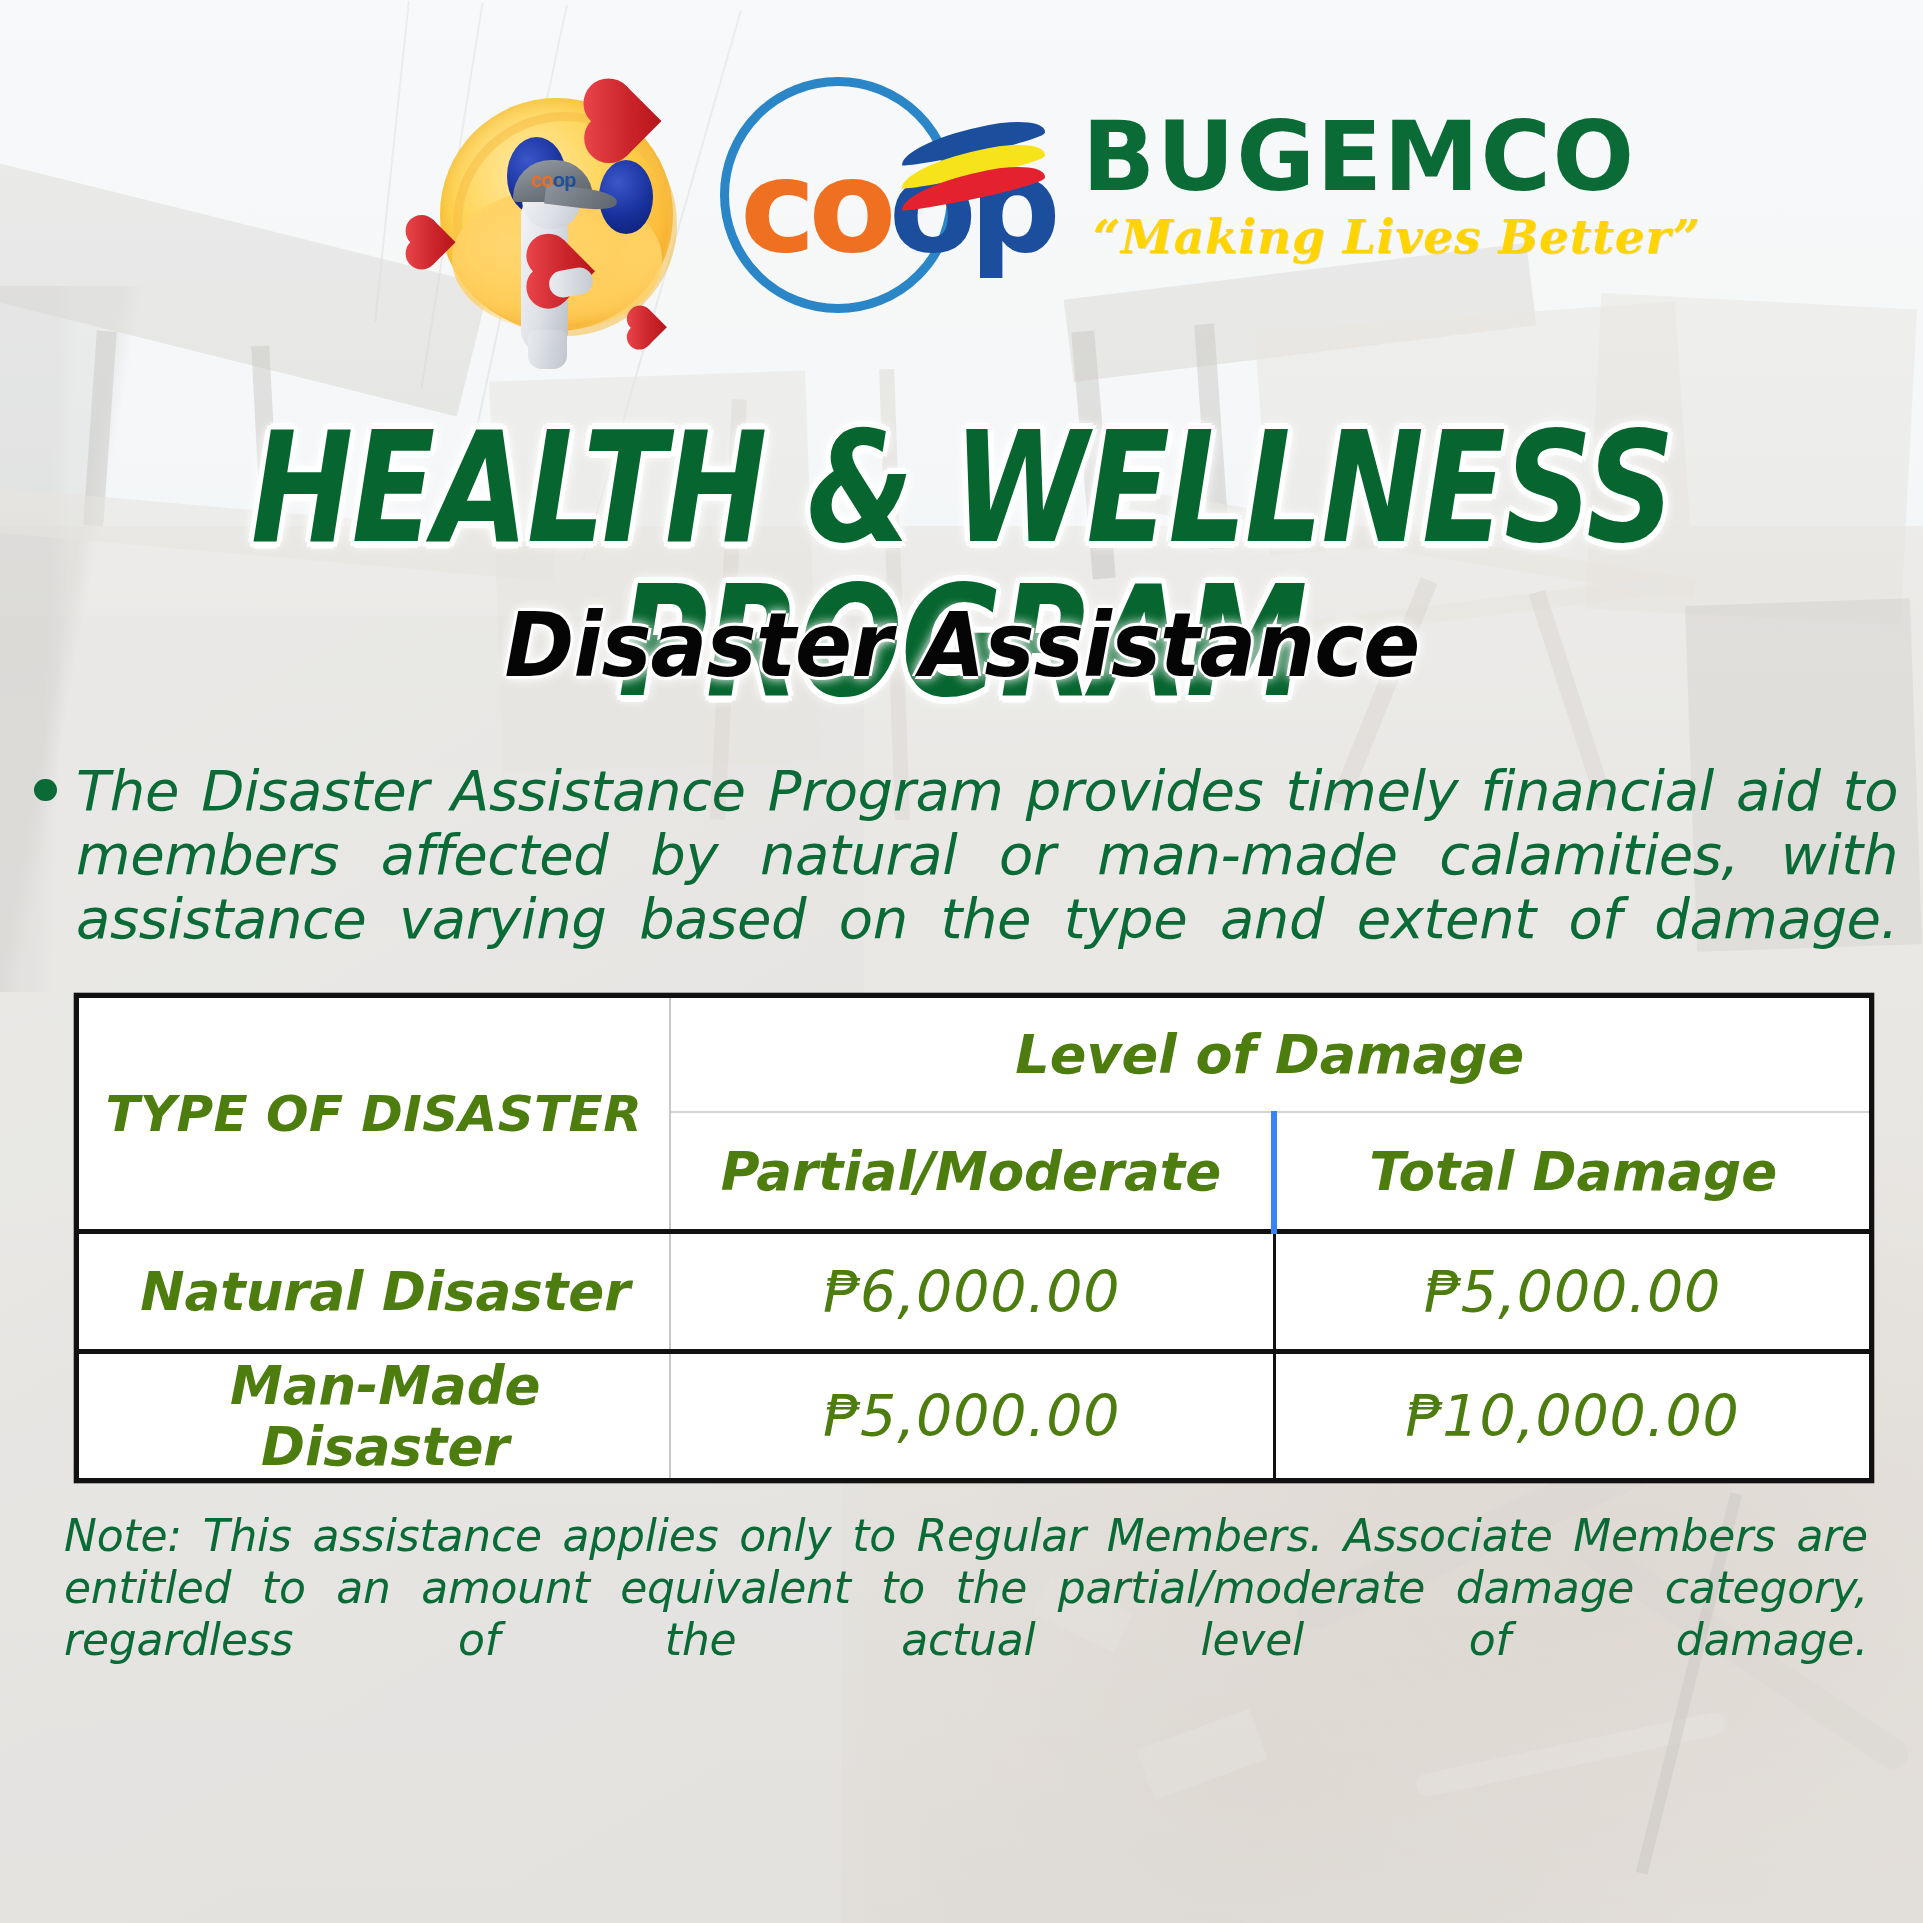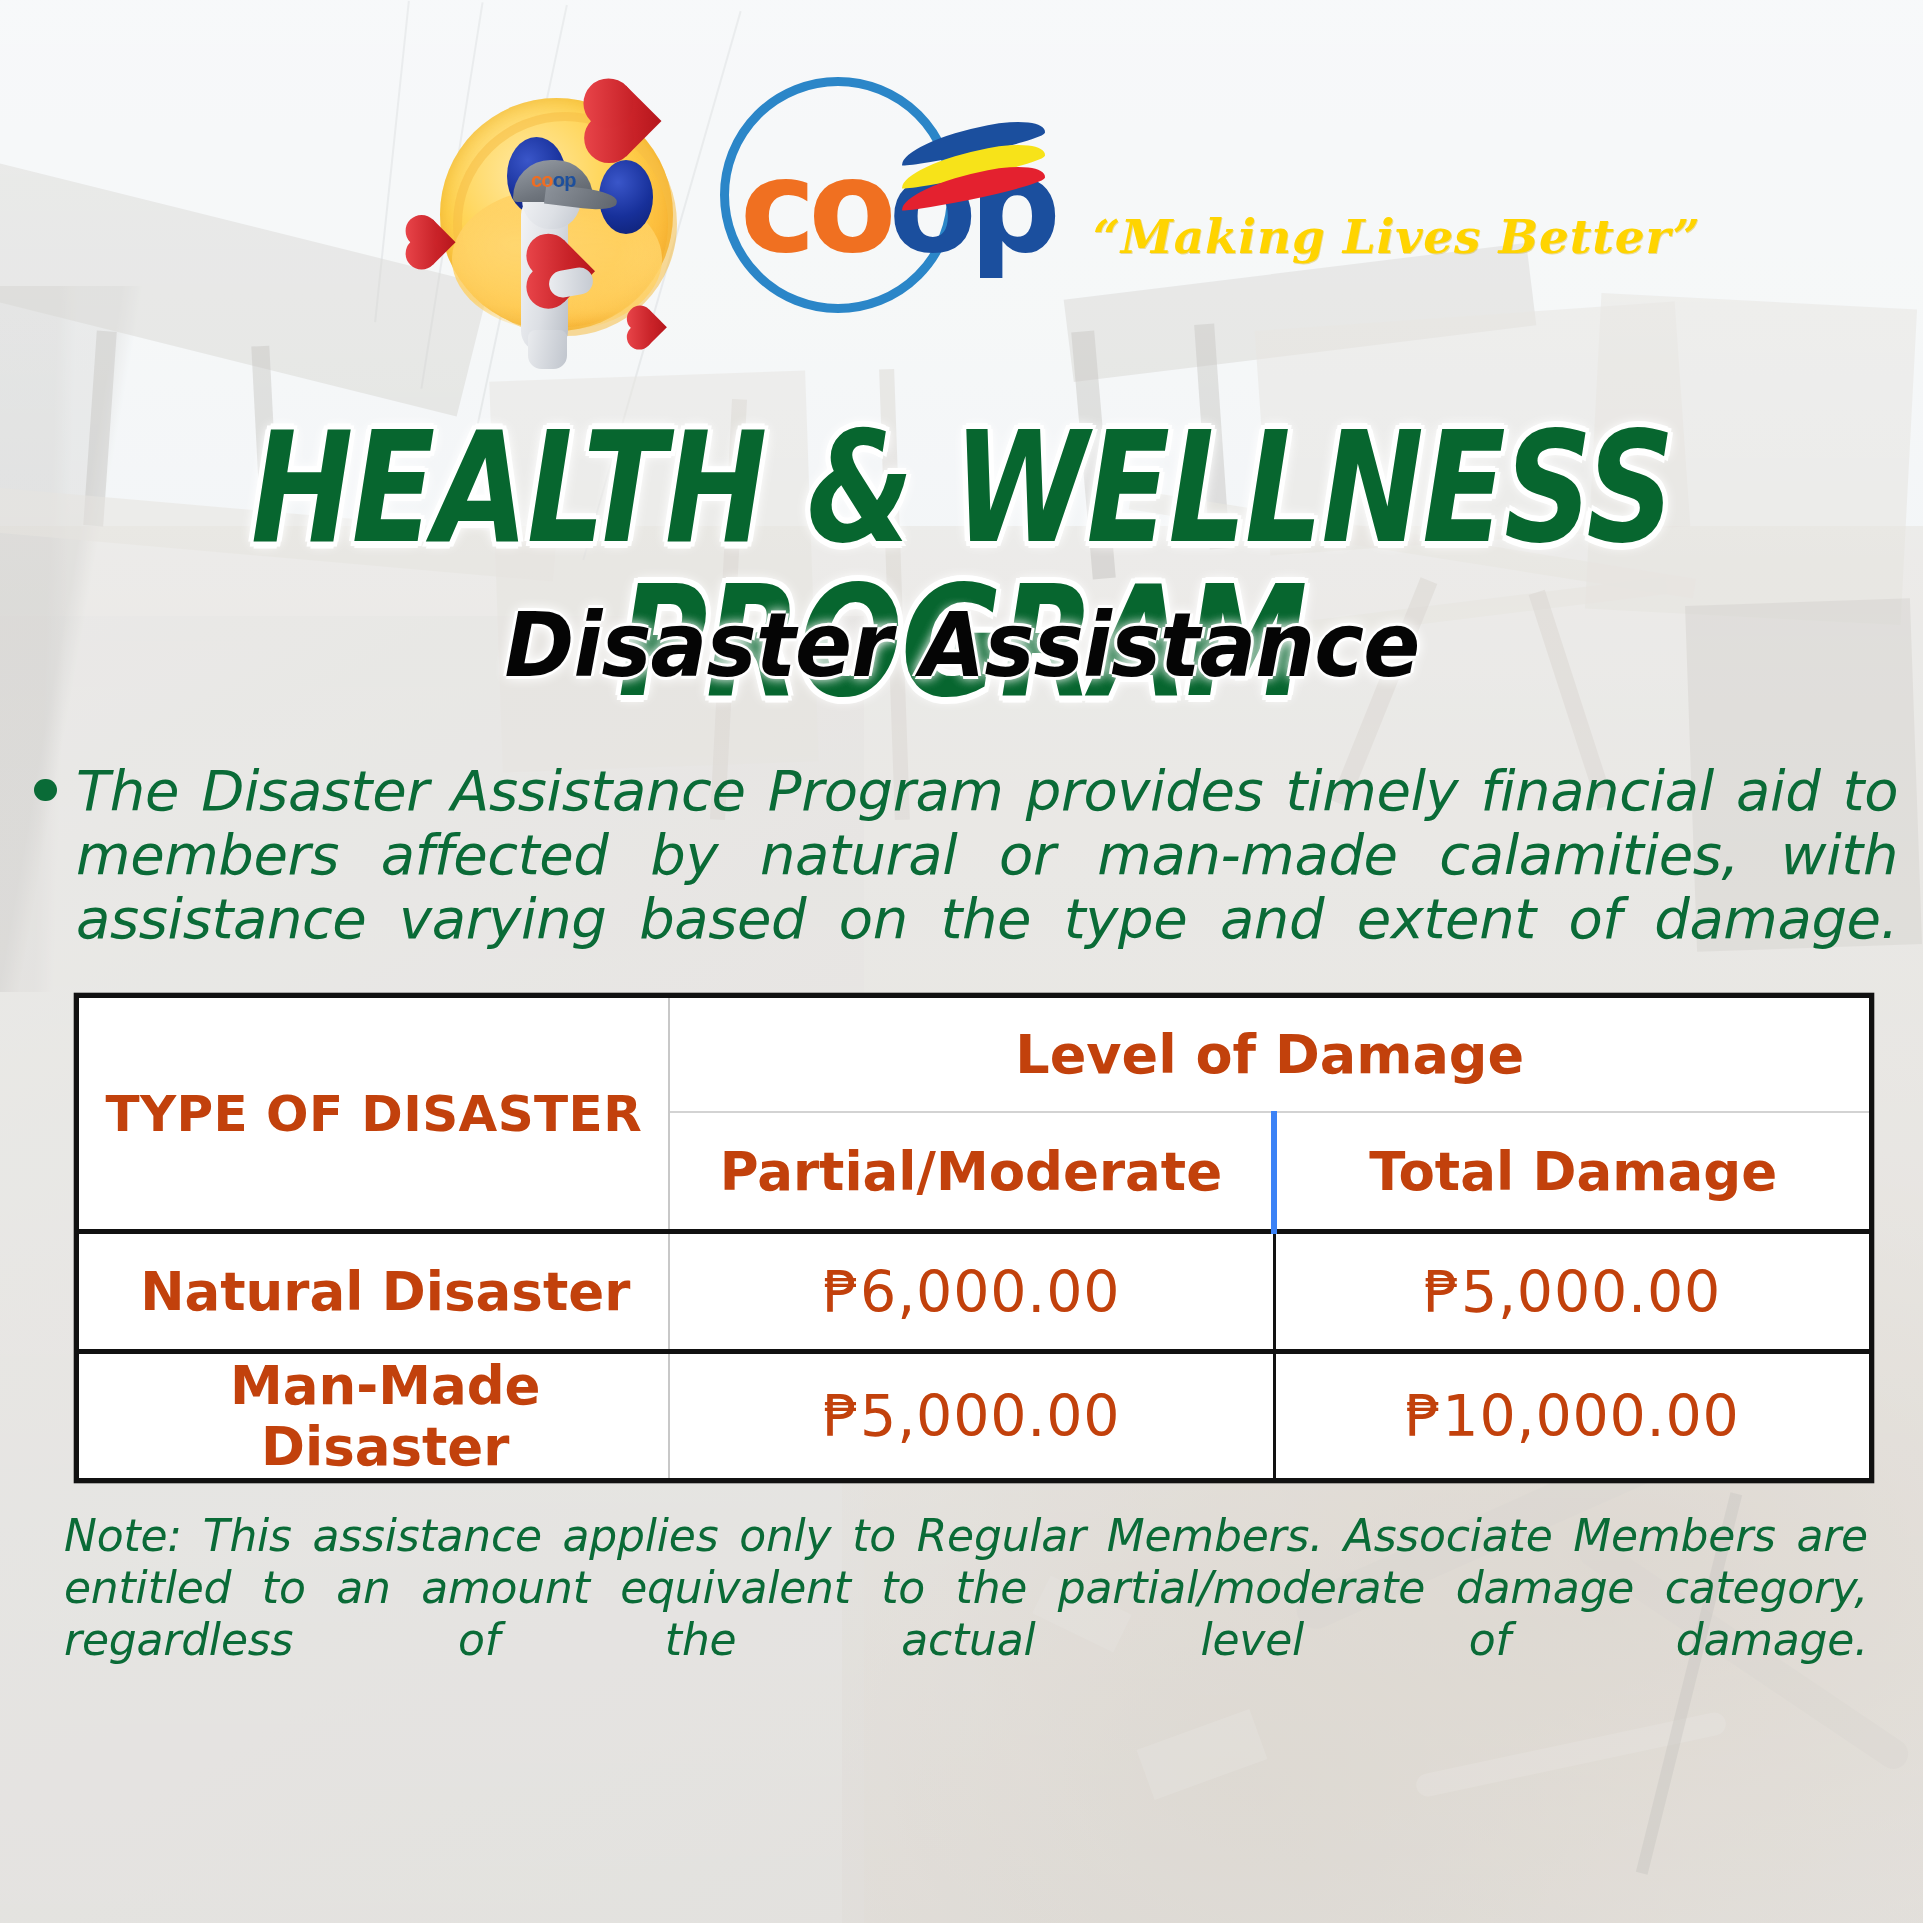--- a/index.html
+++ b/index.html
@@ -168,22 +168,23 @@
   }
   .bullet-text::after{content:"";display:inline-block;width:100%;}
 
   
   .tbl{
     position:absolute;left:79px;top:998px;width:1790px;
     border-collapse:collapse;background:#ffffff;
     box-shadow:0 0 0 5.3px #111;
   }
   .tbl td,.tbl th{
-    background:#fff;color:#c2410c;text-align:center;vertical-align:middle;
-    font-family:"DejaVu Sans",sans-serif;
+    background:#fff;color:#4d7c0f;text-align:center;vertical-align:middle;
+    font-family:"DejaVu Sans",sans-serif;
+    font-style:italic;
   }
   .c-type{width:594px;}
   .c-mid{width:601px;}
   .c-right{width:595px;}
   .th-span{
     height:111px;font-size:54px;font-weight:bold;
     border-left:2.3px solid #c8c8c8;border-bottom:2.3px solid #d3d3d3;
   }
   .th-type{
     font-size:50px;font-weight:bold;letter-spacing:0.4px;
@@ -300,20 +301,21 @@
     </div>
 
     <div class="coop-ring"></div>
     <div class="coop-word"><span class="co">co</span><span class="op">op</span></div>
     <div class="flag">
       <span class="fb"></span>
         <span class="fy"></span>
         <span class="fr"></span>
     </div>
 
+    <div class="brand">BUGEMCO</div>
     <div class="tagline">“Making Lives Better”</div>
   </div>
 
   <div class="title">HEALTH &amp; WELLNESS PROGRAM</div>
   <div class="subtitle">Disaster Assistance</div>
 
   <div class="bullet-row">
     <div class="bullet-dot"></div>
     <div class="bullet-text">The Disaster Assistance Program provides timely financial aid to members affected by natural or man-made calamities, with assistance varying based on the type and extent of damage.</div>
   </div>

